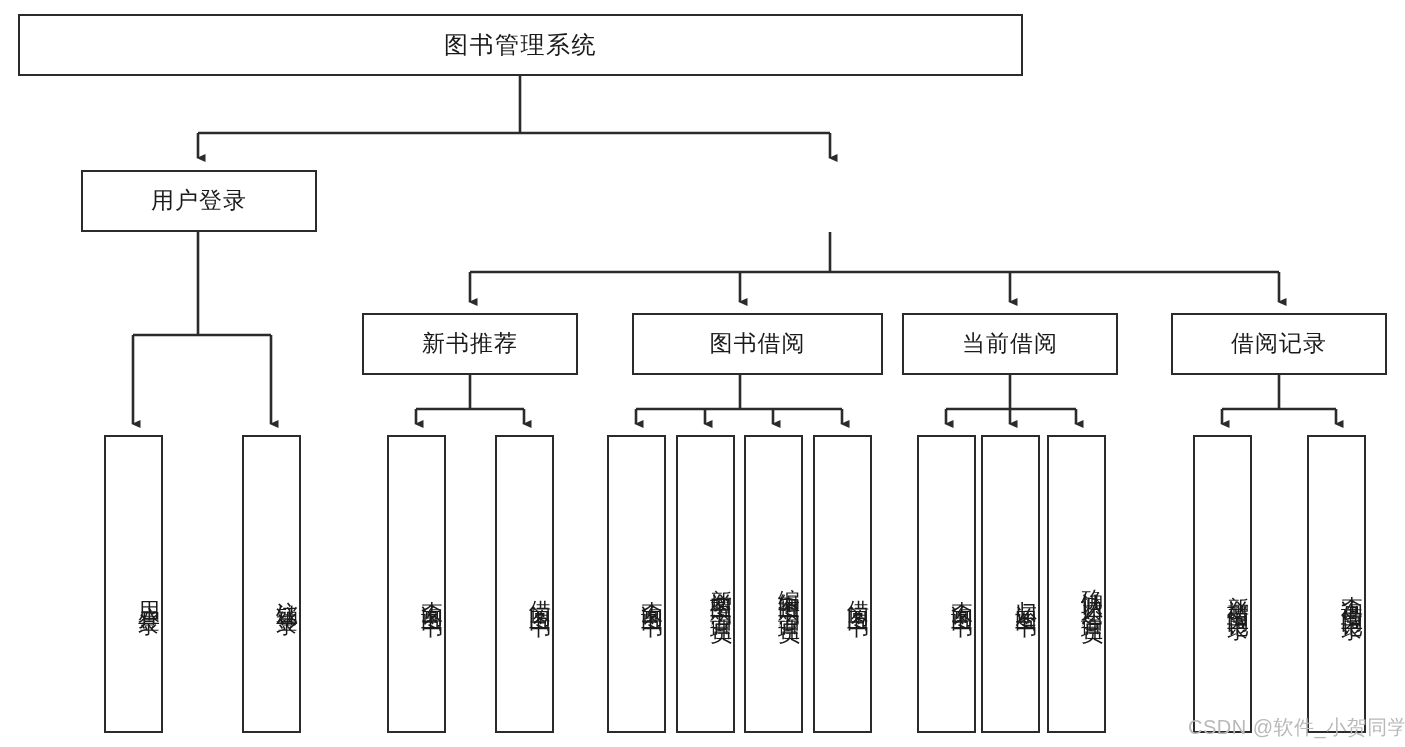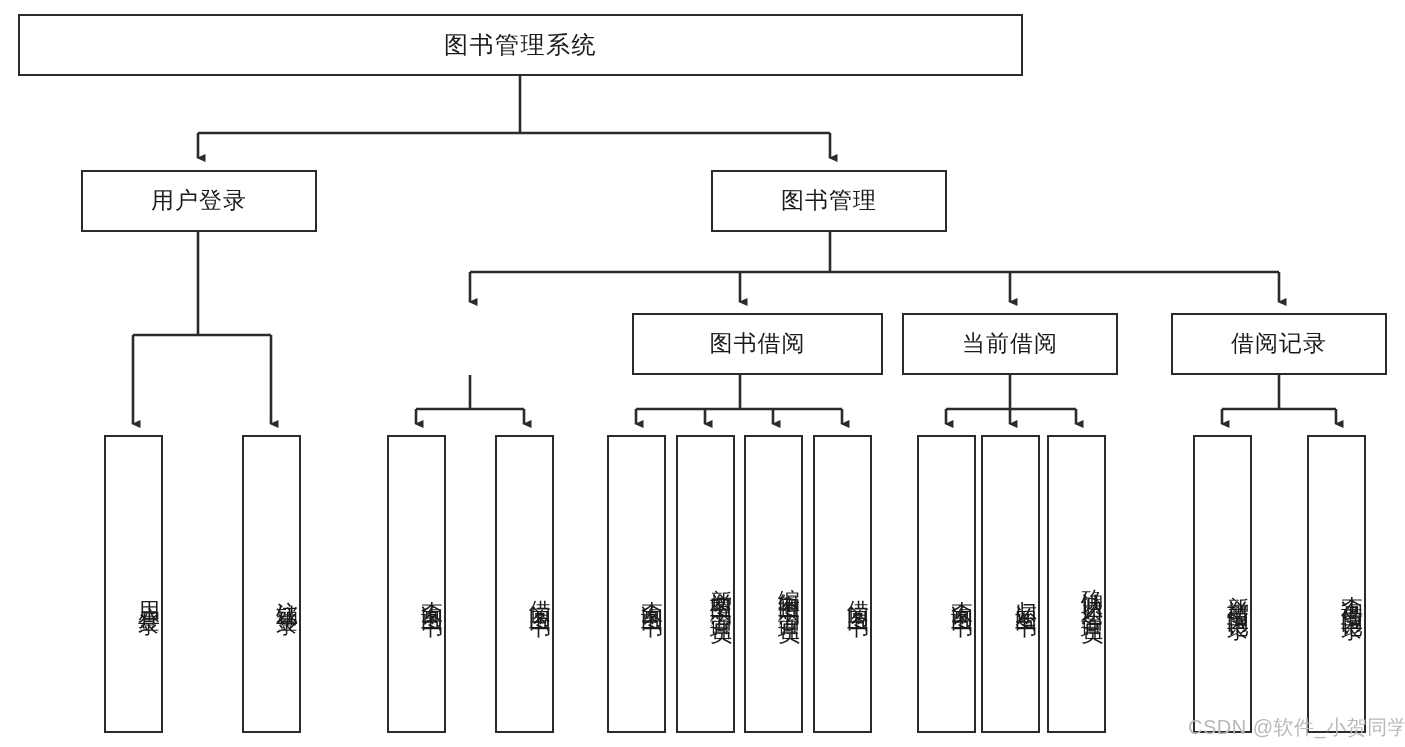--- a/index.html
+++ b/index.html
@@ -123,24 +123,24 @@
     </g>
   </svg>
 
   <div class="node root" style="left:18px; top:14px; width:1005px; height:62px;">
     <span class="lbl">图书管理系统</span>
   </div>
 
   <div class="node h" style="left:81px; top:170px; width:236px; height:62px;">
     <span class="lbl">用户登录</span>
   </div>
-  <div class="node h" style="left:711px; top:170px; width:236px; height:62px;">
-    <span class="lbl">图书管理</span>
+
+  <div class="node h" style="left:362px; top:313px; width:216px; height:62px;">
+    <span class="lbl">新书推荐</span>
   </div>
-
   <div class="node h" style="left:632px; top:313px; width:251px; height:62px;">
     <span class="lbl">图书借阅</span>
   </div>
   <div class="node h" style="left:902px; top:313px; width:216px; height:62px;font-family:Liberation Serif, serif;">
     <span class="lbl">当前借阅</span>
   </div>
   <div class="node h" style="left:1171px; top:313px; width:216px; height:62px;">
     <span class="lbl">借阅记录</span>
   </div>
 

